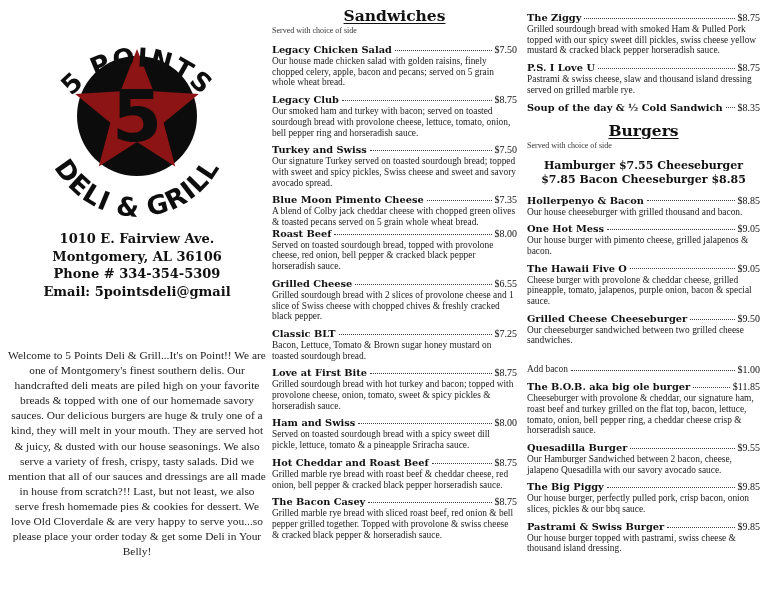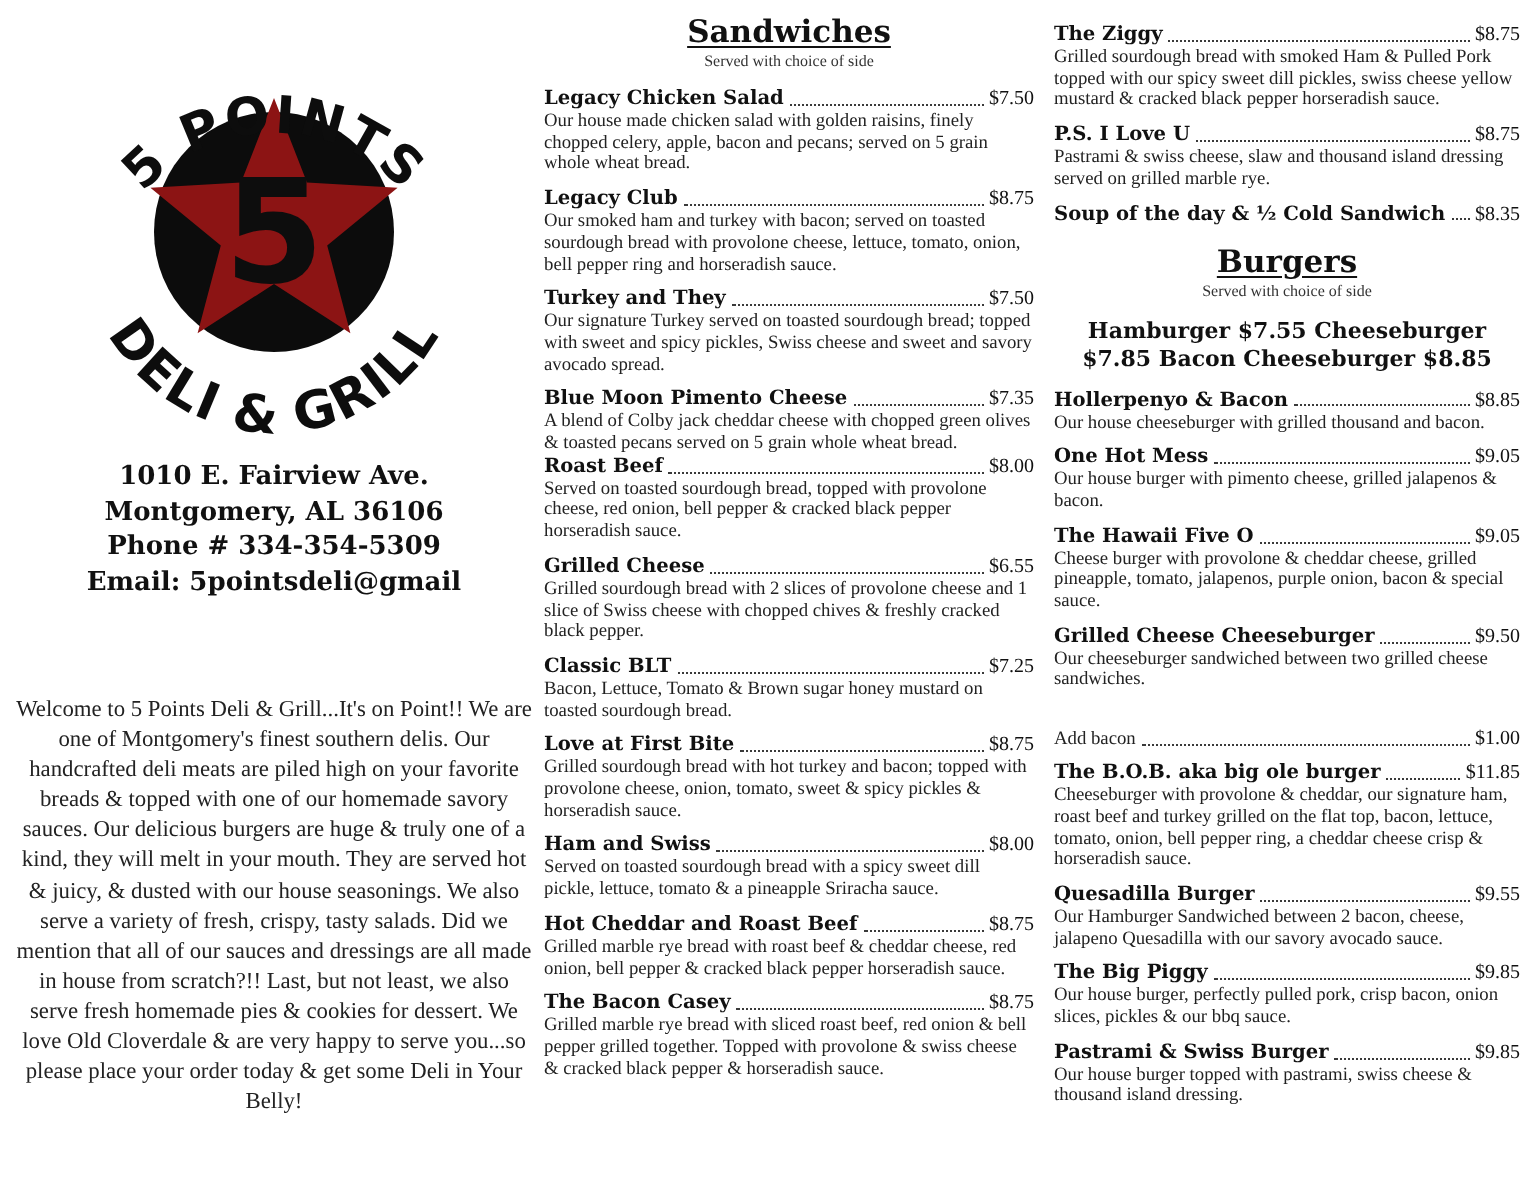--- a/index.html
+++ b/index.html
@@ -15,26 +15,26 @@
   .arc-text-bottom { letter-spacing:1px; }
   .logo-number { font-family:"DejaVu Sans", sans-serif; font-weight:bold; font-size:72px; fill:#0d0d0d; }
   .address { font-family:"DejaVu Serif", serif; font-weight:bold; font-size:13px; line-height:17.5px; color:#111; }
   .welcome { margin-top:48px; font-size:11.4px; line-height:15.1px; text-align:center; color:#222; }
 
   
   .col-mid { position:absolute; left:272px; top:6px; width:245px; }
   .col-right { position:absolute; left:527px; top:12px; width:233px; }
 
   .section-title { font-family:"DejaVu Serif", serif; font-weight:bold; font-size:15.5px; text-align:center; text-decoration:underline; text-underline-offset:2px; color:#111; }
-  .section-sub { font-size:8px; text-align:center; color:#333; margin:1px 0 9px 0; }
+  .section-sub { font-size:8px; text-align:left; color:#333; margin:1px 0 9px 0; }
   .section-intro { font-family:"DejaVu Serif", serif; font-weight:bold; font-size:11px; line-height:14px; text-align:center; color:#111; margin:2px 4px 8px 4px; }
 
   .menu-item { margin-bottom:6px; }
   .menu-item.tight { margin-top:-6px; }
-  .item-line { display:flex; align-items:center; font-size:10px; }
+  .item-line { display:flex; align-items:flex-start; font-size:10px; }
   .item-name { font-family:"DejaVu Serif", serif; font-weight:bold; font-size:9.8px; color:#111; white-space:nowrap; }
   .leader { flex:1 1 auto; margin:0 3px; border-bottom:1.6px dotted #3a3a3a; height:0.68em; min-width:8px; }
   .item-price { font-size:10px; color:#111; white-space:nowrap; }
   .item-desc { font-size:9.4px; line-height:10.7px; color:#222; margin-top:1px; }
   .item-line.addon { font-size:9.4px; margin-top:18px; }
   .item-line.addon .addon-name { font-size:9.4px; color:#222; white-space:nowrap; }
 
   .burgers-block { margin-top:8px; }
 </style>
 </head>
@@ -84,21 +84,21 @@
         <div class="menu-item">
           <div class="item-line">
             <span class="item-name">Legacy Club</span>
             <span class="leader"></span>
             <span class="item-price">$8.75</span>
           </div>
           <div class="item-desc">Our smoked ham and turkey with bacon; served on toasted sourdough bread with provolone cheese, lettuce, tomato, onion, bell pepper ring and horseradish sauce.</div>
         </div>
         <div class="menu-item">
           <div class="item-line">
-            <span class="item-name">Turkey and They</span>
+            <span class="item-name">Turkey and Swiss</span>
             <span class="leader"></span>
             <span class="item-price">$7.50</span>
           </div>
           <div class="item-desc">Our signature Turkey served on toasted sourdough bread; topped with sweet and spicy pickles, Swiss cheese and sweet and savory avocado spread.</div>
         </div>
         <div class="menu-item">
           <div class="item-line">
             <span class="item-name">Blue Moon Pimento Cheese</span>
             <span class="leader"></span>
             <span class="item-price">$7.35</span>

